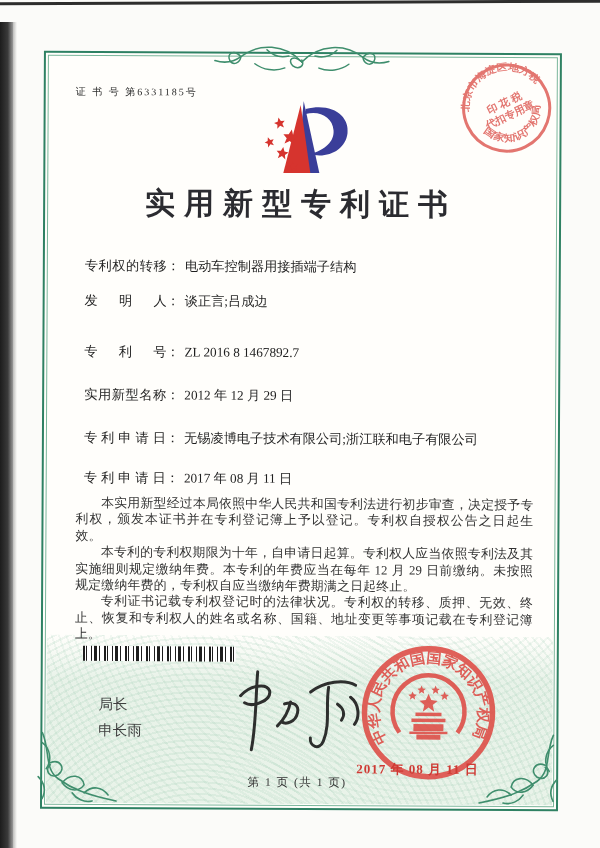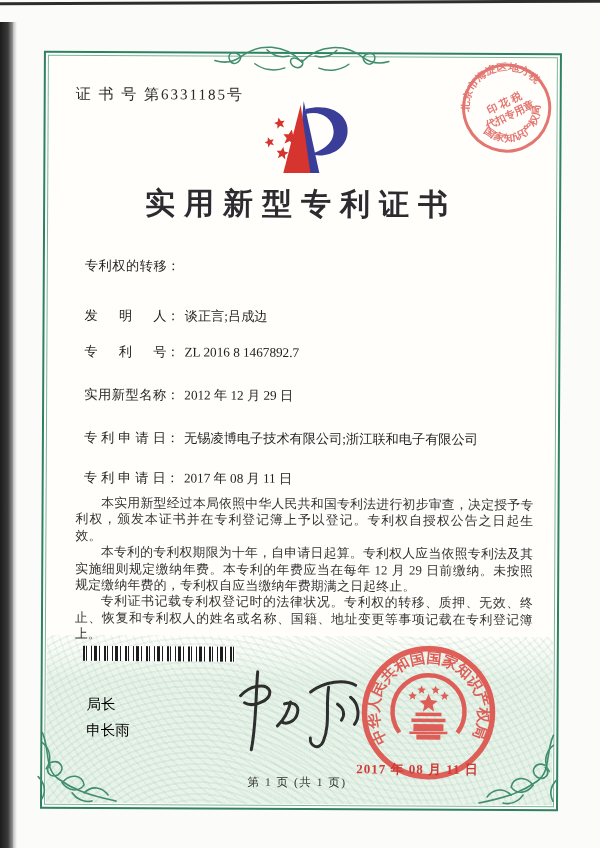--- a/index.html
+++ b/index.html
@@ -23,48 +23,48 @@
   .frame-inner{position:absolute;inset:2px;border:1px solid #7ab69b;}
   .tint{position:absolute;left:4px;right:4px;bottom:4px;height:168px;
         background-image:
           repeating-radial-gradient(circle at 30% 170%,rgba(90,170,130,.10) 0 2px,rgba(90,170,130,0) 2px 6px),
           repeating-radial-gradient(circle at 75% -70%,rgba(90,170,130,.08) 0 2px,rgba(90,170,130,0) 2px 7px),
           linear-gradient(180deg,rgba(231,242,231,0) 0,rgba(228,240,229,.85) 45px,#e9f3e9 100%);}
 
   .ornament{position:absolute;pointer-events:none;}
 
   
-  .cert-no{position:absolute;left:74px;top:86px;font-size:15px;letter-spacing:2px;color:#2a2a2a;}
+  .cert-no{position:absolute;left:74px;top:86px;font-size:10px;letter-spacing:2px;color:#2a2a2a;}
   .logo{position:absolute;left:238px;top:99px;}
   .title{position:absolute;left:0;top:184px;width:600px;text-align:center;
          font-size:30px;font-weight:bold;letter-spacing:9px;color:#2b2b30;}
 
   .fields{position:absolute;left:84px;top:258px;width:450px;}
   .field-row{position:absolute;left:0;display:flex;align-items:baseline;
              font-size:13.2px;color:#1f1f1f;white-space:nowrap;}
   .field-row:nth-of-type(1){top:0;}
-  .field-row:nth-of-type(2){top:50px;}
+  .field-row:nth-of-type(2){top:35px;}
   .field-row:nth-of-type(3){top:86px;}
   .field-row:nth-of-type(4){top:129px;}
   .field-row:nth-of-type(5){top:172px;}
   .field-row:nth-of-type(6){top:212px;}
   .flabel{display:inline-block;width:82px;text-align:justify;text-align-last:justify;}
   .fcolon{margin-right:5px;}
 
   .paras{position:absolute;left:76px;top:496px;width:458px;font-size:12.8px;
          line-height:16.4px;color:#333;text-align:justify;}
   .paras p{margin:0;text-indent:2em;letter-spacing:0.3px;}
 
   .barcode{position:absolute;left:84px;top:647px;width:153px;height:15px;
            background:
             repeating-linear-gradient(90deg,#1d1d1d 0 2px,#fff 2px 3px,#1d1d1d 3px 4px,#fff 4px 8px,
               #1d1d1d 8px 9px,#fff 9px 11px,#1d1d1d 11px 14px,#fff 14px 16px,
               #1d1d1d 16px 17px,#fff 17px 21px);}
 
-  .director{position:absolute;left:88px;top:692px;font-size:14.5px;color:#000000;
+  .director{position:absolute;left:100px;top:692px;font-size:14.5px;color:#404040;
             font-family:"Liberation Sans","DejaVu Sans",sans-serif;line-height:26px;}
   .signature{position:absolute;left:212px;top:662px;}
 
   .seal{position:absolute;left:352px;top:634px;}
   .seal-date{position:absolute;left:358px;top:760px;width:160px;font-size:13px;font-weight:bold;
              color:#cf3a34;letter-spacing:1px;}
 
   .tax-stamp{position:absolute;left:450px;top:52px;transform:rotate(-26deg);opacity:.92;}
 
   .footer{position:absolute;left:42px;top:775px;width:514px;text-align:center;
@@ -142,20 +142,21 @@
         <use href="#star" transform="translate(54,67) scale(0.75) rotate(-8)"></use>
       </g>
     </svg>
 
     <div class="title">实用新型专利证书</div>
 
     <div class="fields">
       <div class="field-row">
         <span class="flabel">专利权的转移</span>
           <span class="fcolon">：</span>
+          <span class="fvalue">电动车控制器用接插端子结构</span>
       </div>
       <div class="field-row">
         <span class="flabel">发明人</span>
           <span class="fcolon">：</span>
           <span class="fvalue">谈正言;吕成边</span>
       </div>
       <div class="field-row">
         <span class="flabel">专利号</span>
           <span class="fcolon">：</span>
           <span class="fvalue">ZL 2016 8 1467892.7</span>

